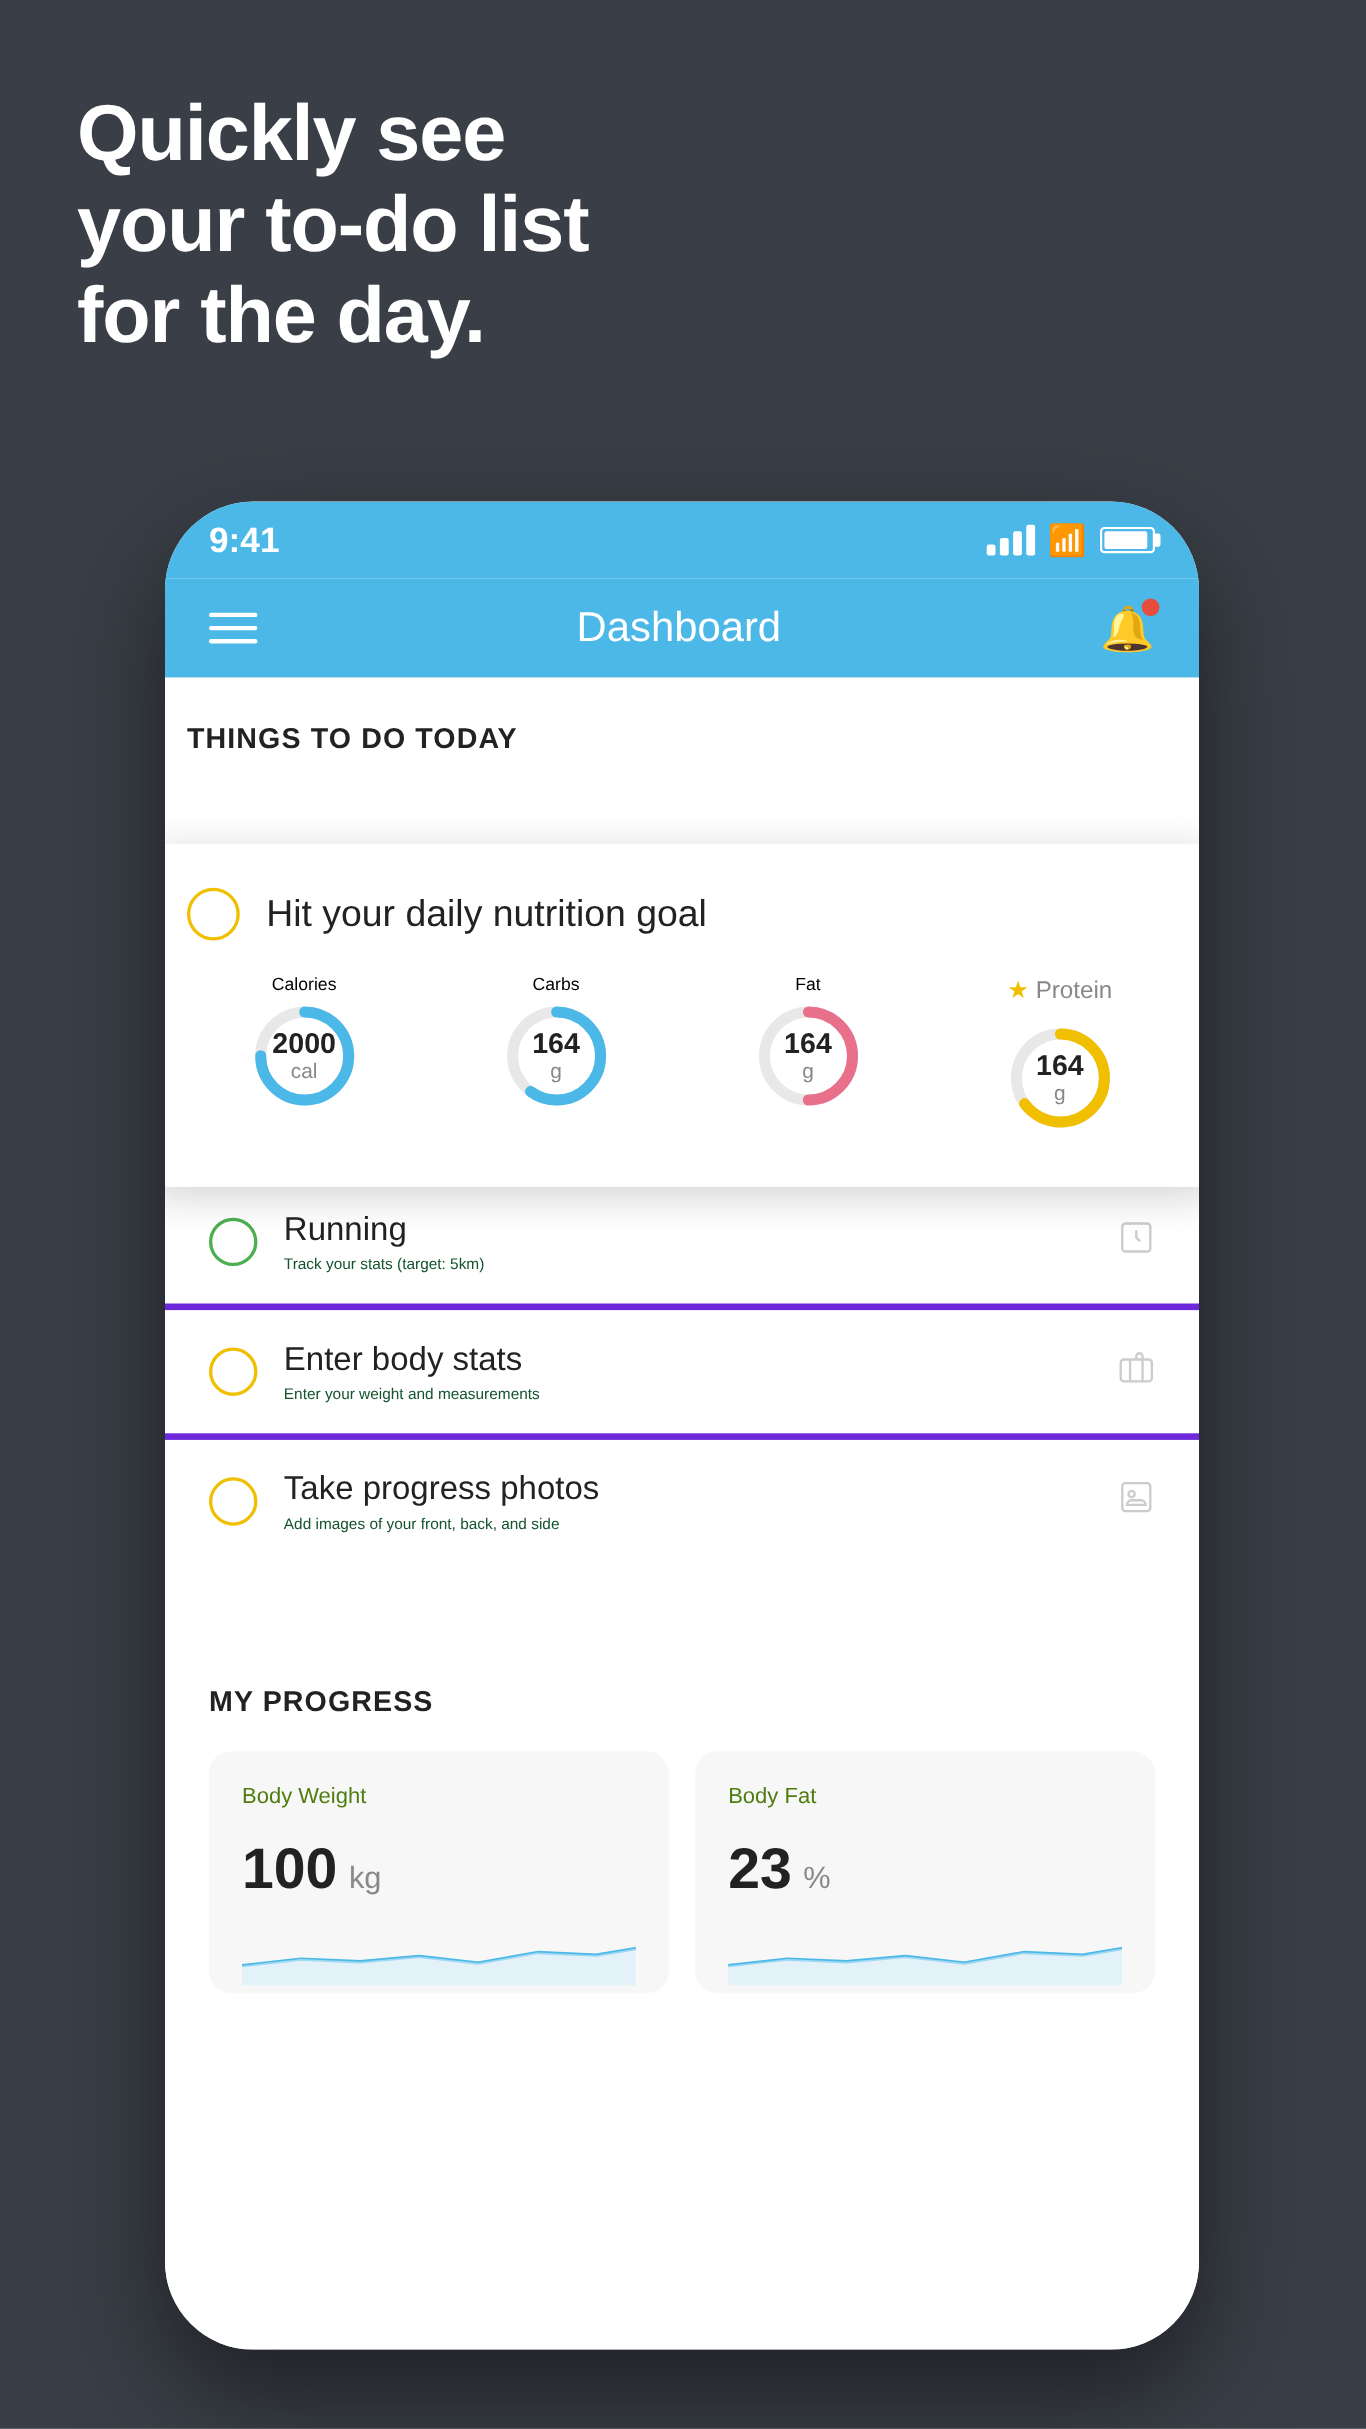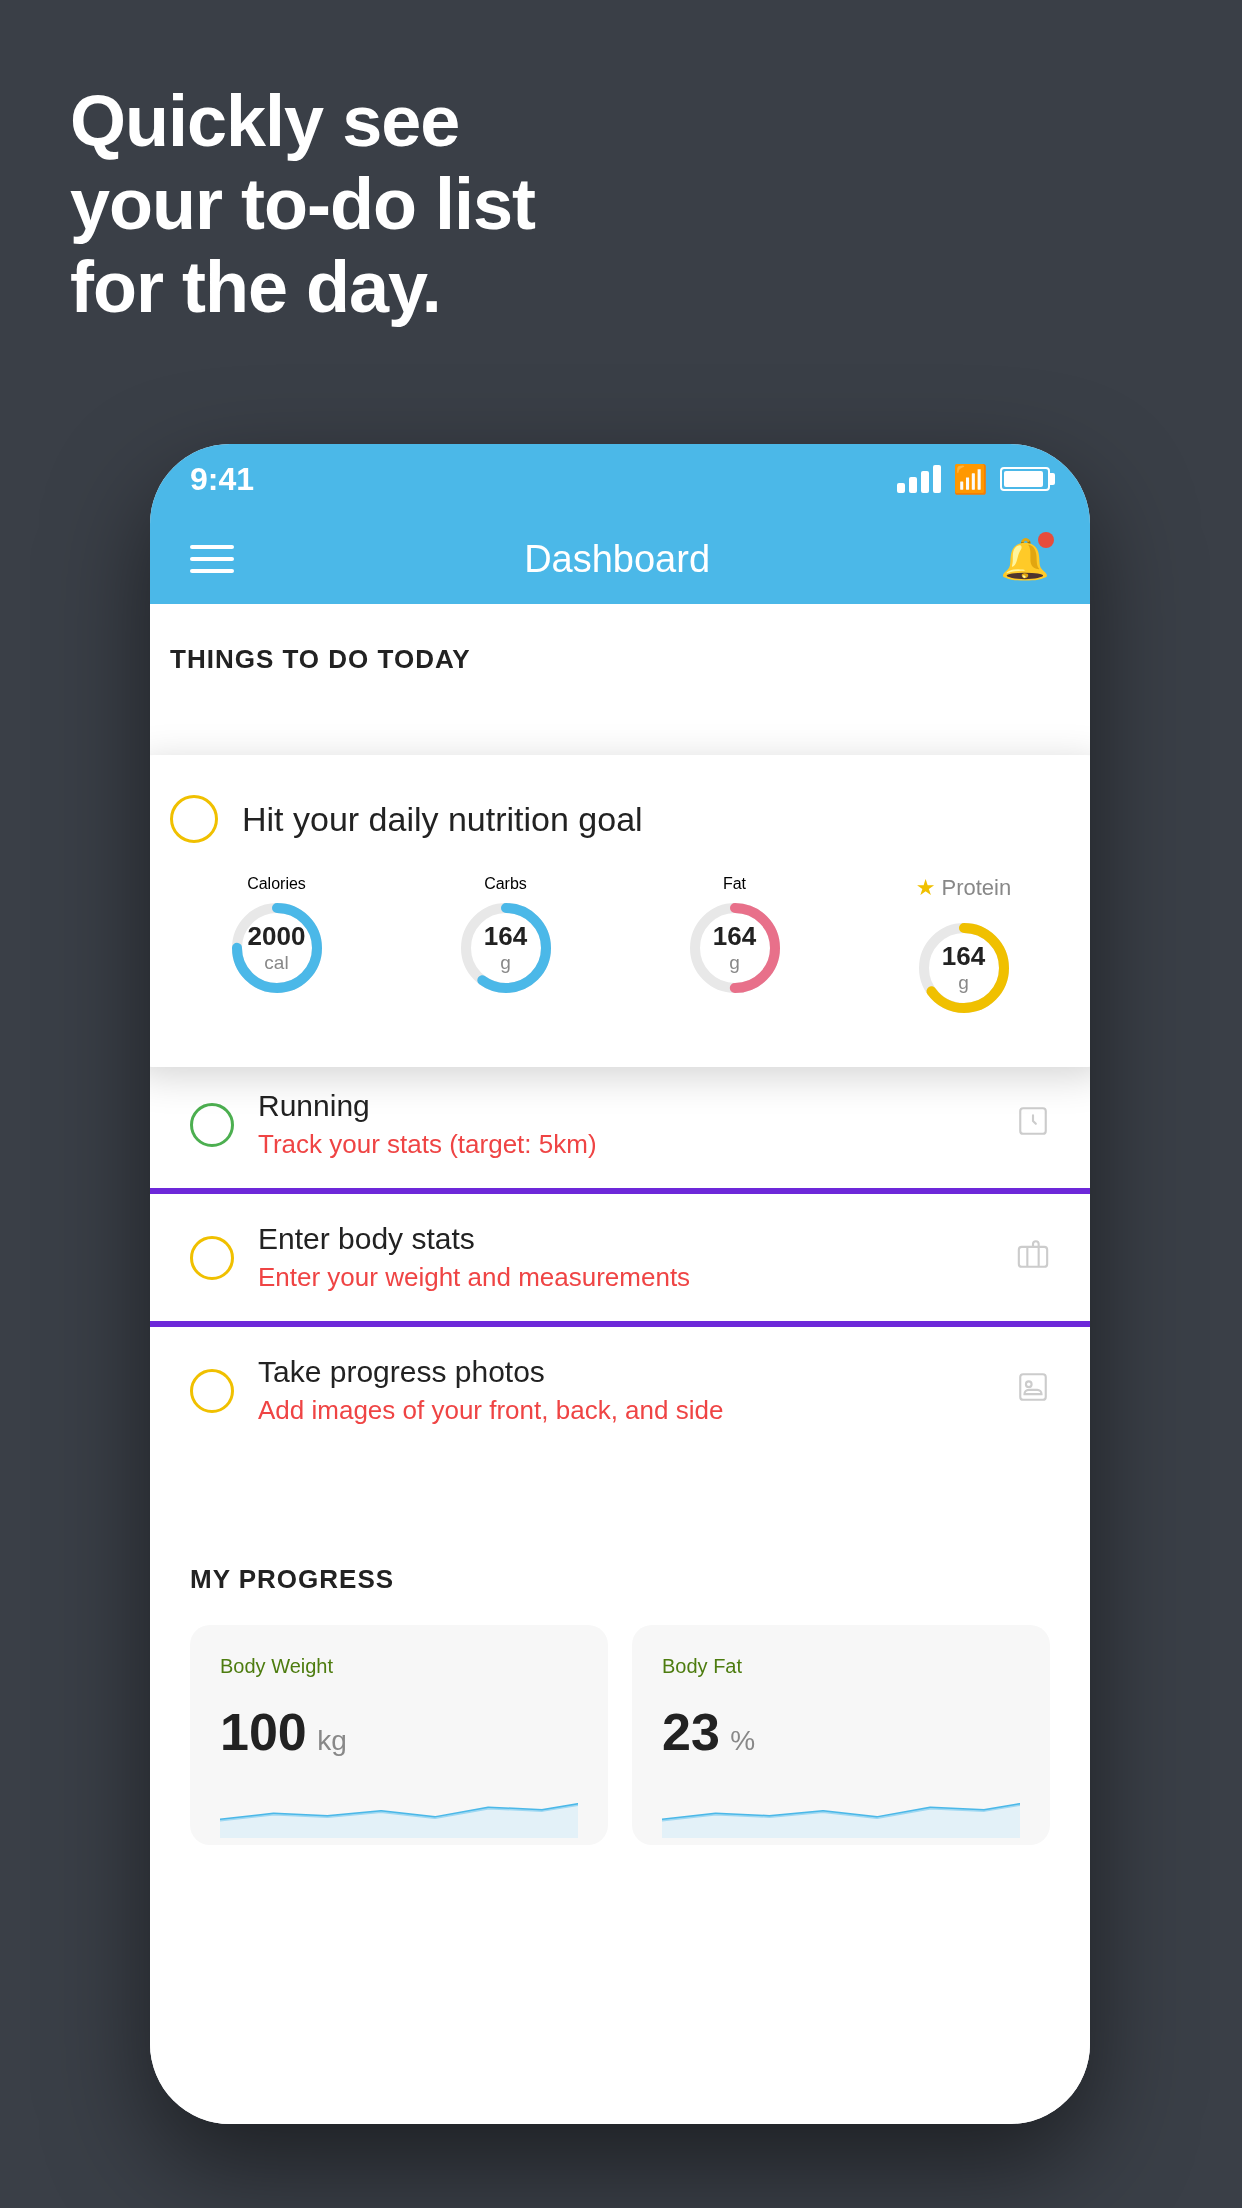--- a/index.html
+++ b/index.html
@@ -22,21 +22,21 @@
       color: #ffffff;
       font-size: 72px;
       font-weight: 800;
       line-height: 1.15;
       letter-spacing: -1px;
     }
 
     
     .phone-wrapper {
       position: absolute;
-      top: 444px;
+      top: 456px;
       left: 150px;
       width: 808px;
       height: 1700px;
     }
 
     
     .phone-frame {
       position: absolute;
       top: 0; left: 0;
       width: 940px;
@@ -298,22 +298,22 @@
     }
 
     .todo-title {
       font-size: 30px;
       font-weight: 500;
       color: #222;
       margin-bottom: 6px;
     }
 
     .todo-subtitle {
-      font-size: 26px;
-      color: #ef4444;
+      font-size: 14px;
+      color: #14532d;
     }
 
     .todo-icon {
       font-size: 34px;
       color: #ccc;
     }
 
     
     .progress-section {
       padding: 50px 40px 40px;

